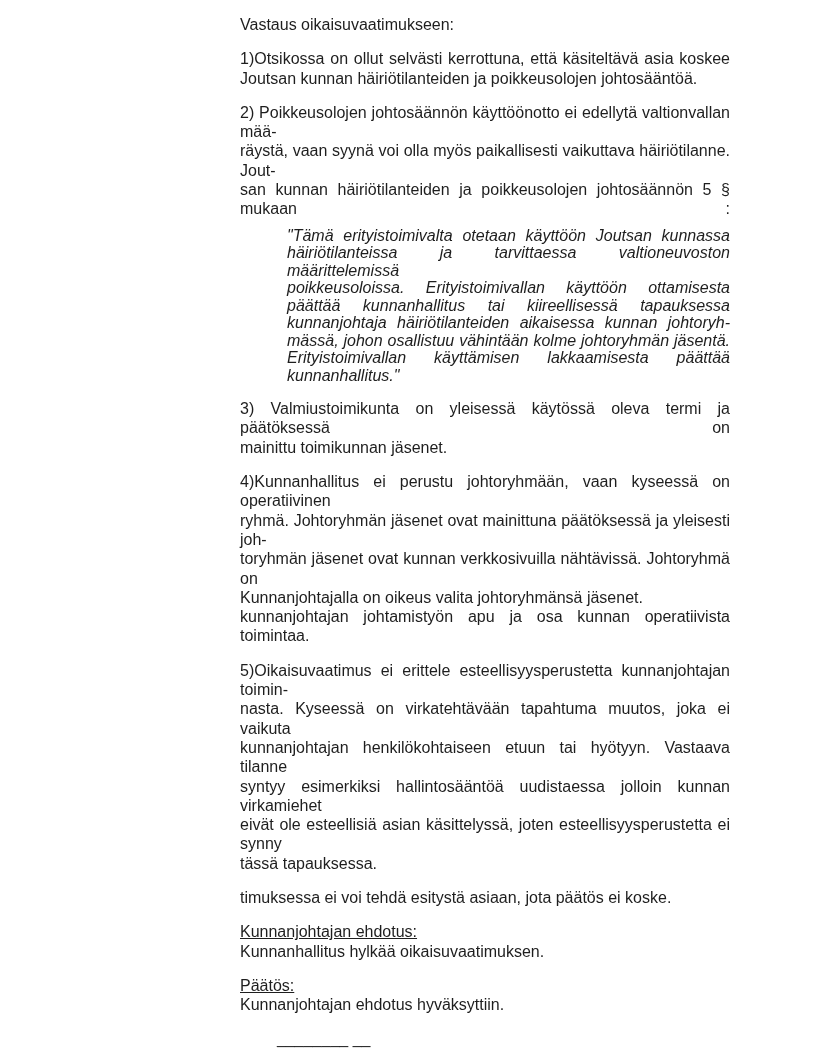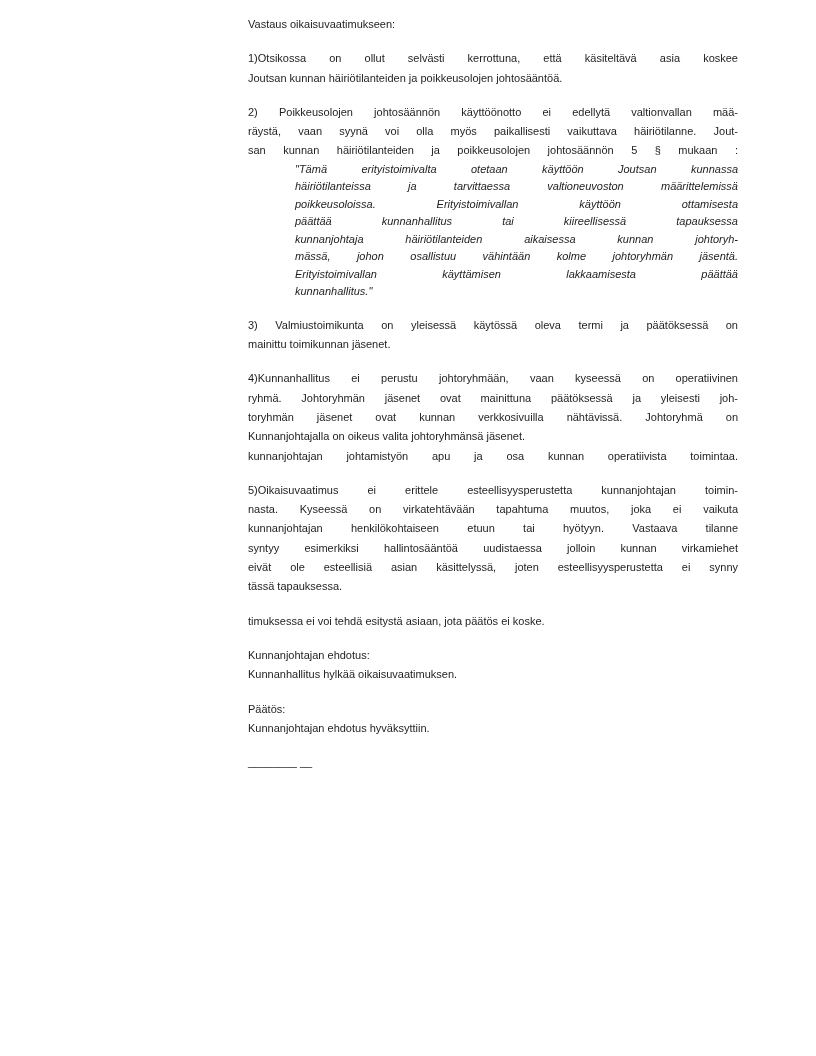--- a/index.html
+++ b/index.html
@@ -10,63 +10,65 @@
   body {
     width: 816px;
     height: 1056px;
     position: relative;
     overflow: hidden;
     font-family: "Liberation Sans", sans-serif;
     color: #1e1e1e;
   }
   .doc {
     position: absolute;
-    left: 248px;
+    left: 240px;
     top: 15px;
     width: 490px;
-    font-size: 11px;
+    font-size: 16px;
     line-height: 19.3px;
   }
   .block {
     margin: 0 0 15px 0;
   }
   .ln {
     white-space: normal;
   }
   .ln.j {
     text-align: justify;
     text-align-last: justify;
   }
   .quote {
     margin: 0 0 15px 47px;
     font-style: italic;
     line-height: 17.5px;
   }
   .underline {
+    text-decoration: underline;
   }
   .signature {
     margin-top: 12px;
     letter-spacing: 0;
+    margin-left: 37px;
   }
 </style>
 </head>
 <body>
 
 <div class="doc">
 
   <p class="block">
     <span class="ln">Vastaus oikaisuvaatimukseen:</span>
   </p>
 
   <p class="block">
     <span class="ln j" style="display:block">1)Otsikossa on ollut selvästi kerrottuna, että käsiteltävä asia koskee</span>
     <span class="ln" style="display:block">Joutsan kunnan häiriötilanteiden ja poikkeusolojen johtosääntöä.</span>
   </p>
 
-  <p class="block" style="margin-bottom:0">
+  <p class="block" style="margin-bottom:8px">
     <span class="ln j" style="display:block">2) Poikkeusolojen johtosäännön käyttöönotto ei edellytä valtionvallan mää-</span>
     <span class="ln j" style="display:block">räystä, vaan syynä voi olla myös paikallisesti vaikuttava häiriötilanne. Jout-</span>
     <span class="ln j" style="display:block">san kunnan häiriötilanteiden ja poikkeusolojen johtosäännön 5 § mukaan :</span>
   </p>
 
   <div class="quote">
     <span class="ln j" style="display:block">"Tämä erityistoimivalta otetaan käyttöön Joutsan kunnassa</span>
     <span class="ln j" style="display:block">häiriötilanteissa ja tarvittaessa valtioneuvoston määrittelemissä</span>
     <span class="ln j" style="display:block">poikkeusoloissa. Erityistoimivallan käyttöön ottamisesta</span>
     <span class="ln j" style="display:block">päättää kunnanhallitus tai kiireellisessä tapauksessa</span>

